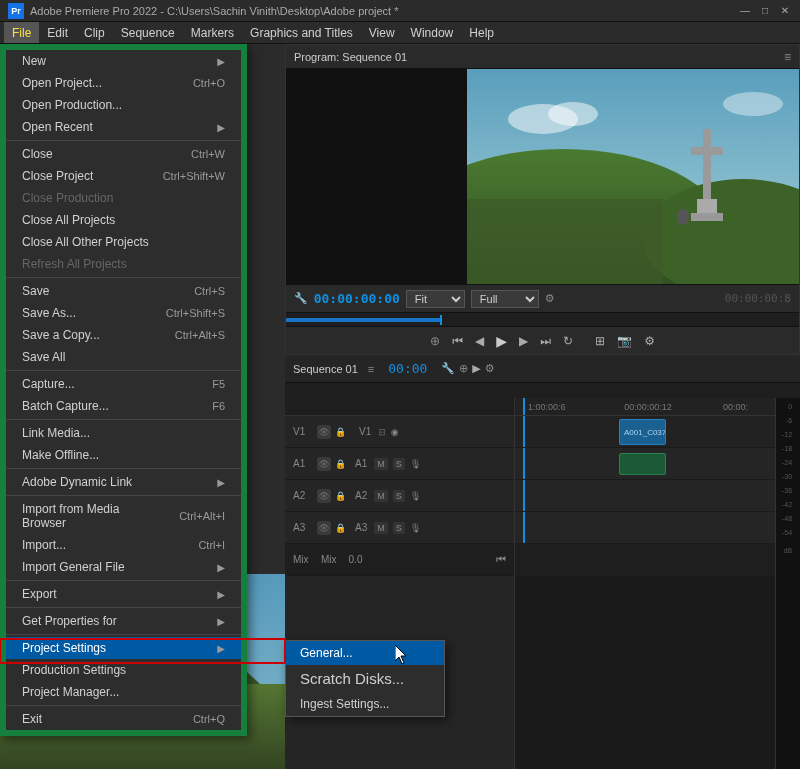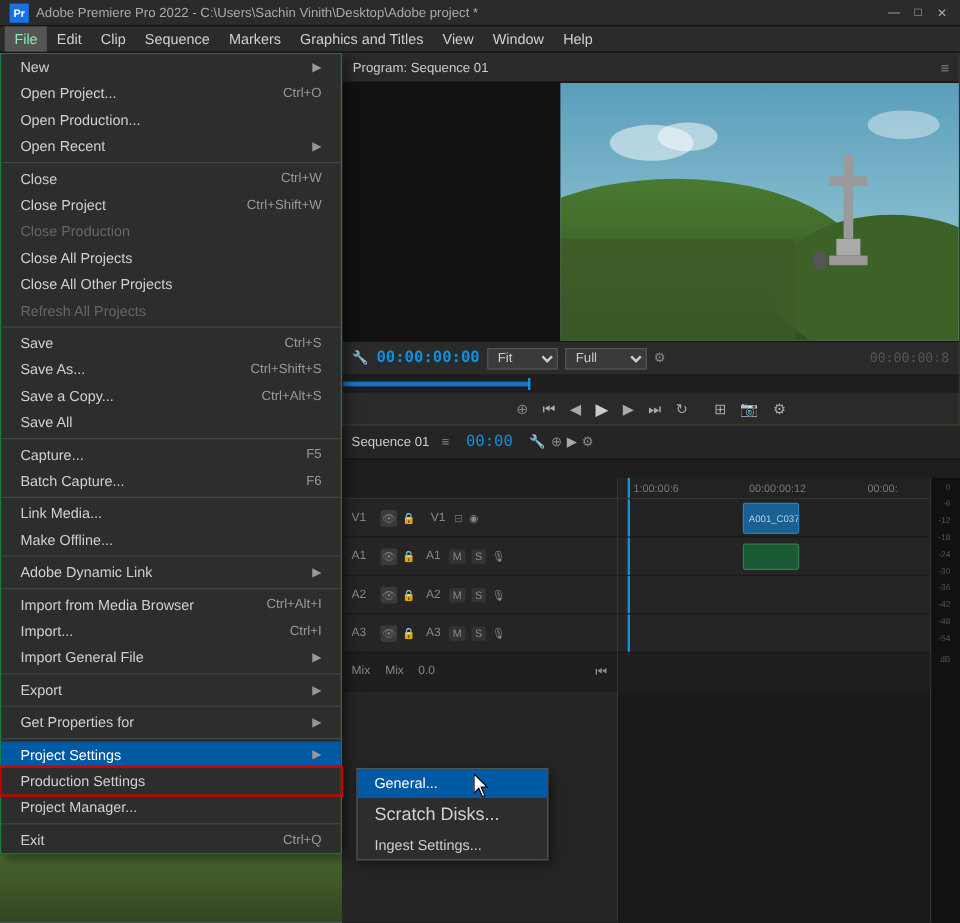--- a/index.html
+++ b/index.html
@@ -69,21 +69,21 @@
       padding: 2px 8px;
       cursor: pointer;
       color: #d0d0d0;
       font-size: 12px;
       height: 100%;
       display: flex;
       align-items: center;
     }
     .menu-item.file-active {
       background: #555;
-      color: #86efac;
+      color: #fde047;
     }
 
     
     .main-layout {
       display: flex;
       height: calc(769px - 44px);
       position: relative;
     }
 
     
@@ -93,23 +93,23 @@
       flex-shrink: 0;
       position: relative;
       z-index: 500;
     }
 
     
     .dropdown-menu {
       position: absolute;
       top: 0;
       left: 0;
-      width: 285px;
+      width: 247px;
       background: #2d2d2d;
-      border: 1px solid #15803d;
+      border: 6px solid #15803d;
       box-shadow: 3px 3px 10px rgba(0,0,0,0.5);
       z-index: 600;
     }
     .dropdown-item {
       padding: 4px 16px 4px 16px;
       cursor: pointer;
       display: flex;
       justify-content: space-between;
       align-items: center;
       color: #d0d0d0;
@@ -828,21 +828,21 @@
             <div>-54</div>
             <div style="margin-top:4px;">dB</div>
           </div>
         </div>
       </div>
     </div>
   </div>
 
 </div>
 
-<div class="submenu-container" id="submenu-container" style="top: 640px; left: 297px;">
+<div class="submenu-container" id="submenu-container" style="top: 640px; left: 285px;">
     <div style="background:#2d2d2d; border:1px solid #555; box-shadow:3px 3px 10px rgba(0,0,0,0.5); width:160px;">
       <div style="padding:5px 14px; cursor:pointer; color:white; font-size:12px; background:#0059a3; color:white;">General...</div>
       <div style="padding:5px 14px; cursor:pointer; color:#d0d0d0; font-size:15px; ">Scratch Disks...</div>
       <div style="padding:5px 14px; cursor:pointer; color:#d0d0d0; font-size:12px; ">Ingest Settings...</div>
     </div>
   </div>
 
 <div class="red-box" id="red-box-highlight" style="top: 638px; left: -1px; width: 287px; height: 26px; border: 2px solid rgb(204, 0, 0);">
 </div>
 

